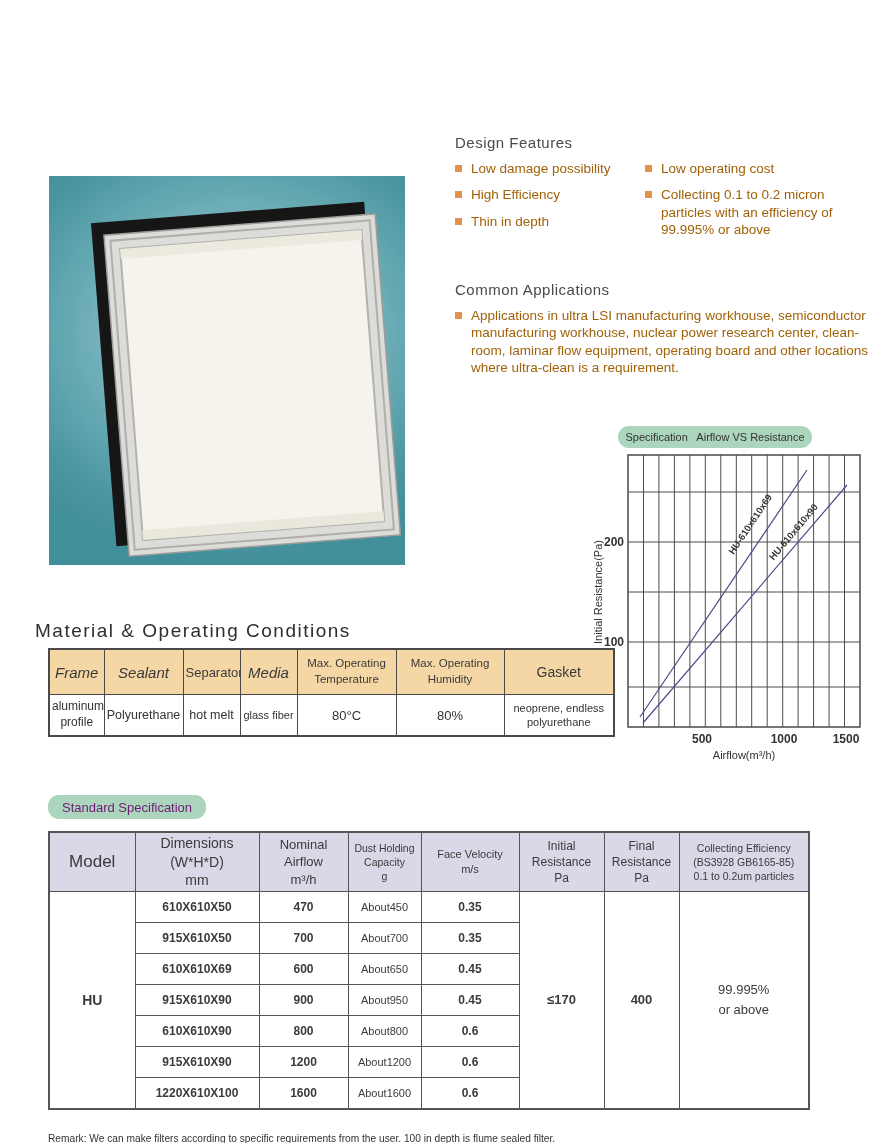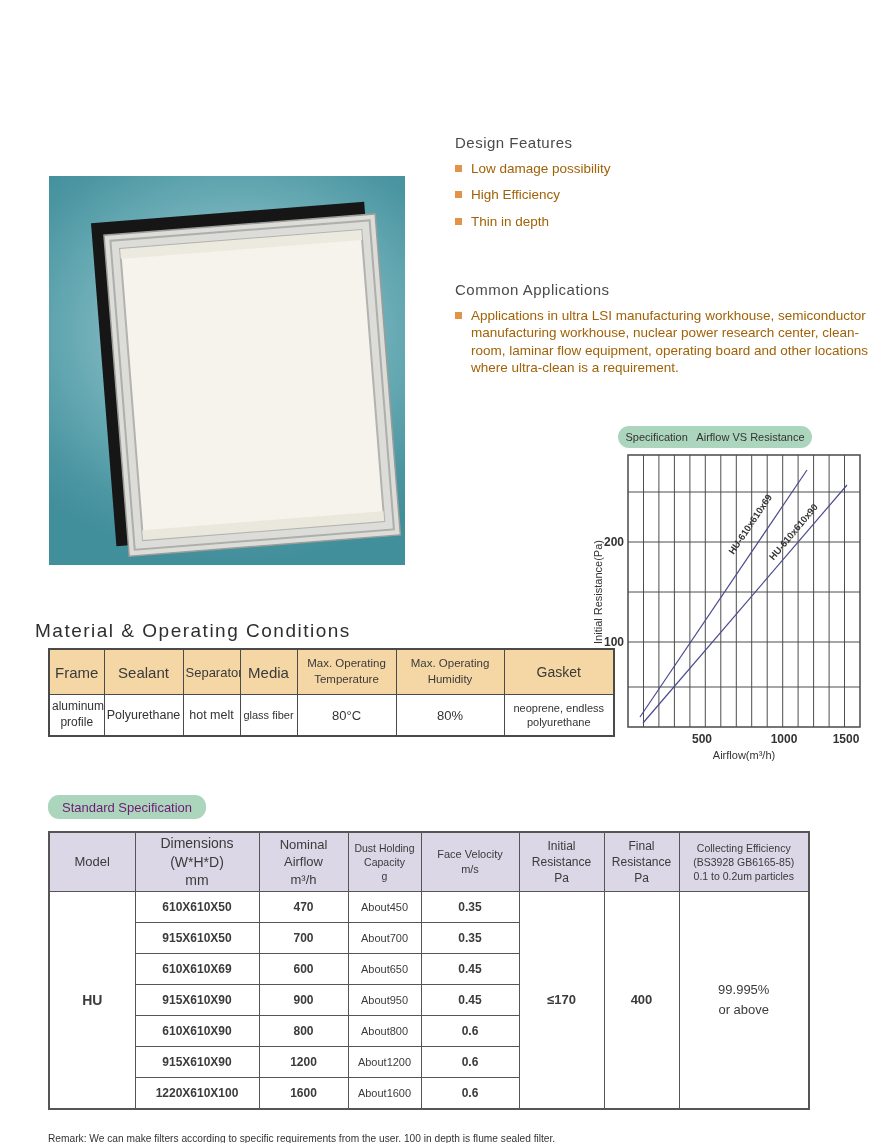--- a/index.html
+++ b/index.html
@@ -36,36 +36,36 @@
 
   
   table{border-collapse:collapse;table-layout:fixed;}
   .pre{white-space:pre-line;}
 
   .mat-table{width:565px;border:2px solid #4a4a4a;}
   .mat-table th,.mat-table td{border:1.5px solid #4a4a4a;text-align:center;vertical-align:middle;
     overflow:hidden;padding:0 2px;}
   .mat-table th{background:#f5d7a6;font-weight:normal;color:#3a3a3a;height:44px;}
   .mat-table td{height:40px;color:#333;}
-  .th-frame,.th-sealant,.th-media{font-size:15px;}
+  .th-frame,.th-sealant,.th-media{font-size:15px;font-style:italic;}
   .th-separator{font-size:13px;}
   .th-maxop{font-size:11.5px;text-align:left;padding-left:5px;line-height:1.35;}
   .th-gasket{font-size:14px;}
   .td-frame{font-size:12px;line-height:1.3;}
   .td-sealant,.td-separator{font-size:12.5px;}
   .td-media{font-size:11px;}
   .td-temp,.td-hum{font-size:13px;}
   .td-gasket{font-size:11px;text-align:left;padding-left:4px;line-height:1.3;}
 
   .spec-table{width:760px;border:2px solid #555;}
   .spec-table th,.spec-table td{border:1.5px solid #555;text-align:center;vertical-align:middle;
     overflow:hidden;padding:0 2px;}
   .spec-table th{background:#dbd7e7;font-weight:normal;color:#3a3a3a;height:58px;line-height:1.35;}
   .spec-table tbody tr{height:31px;}
-  .h-model{font-size:13px;}
+  .h-model{font-size:17px;}
   .h-dims{font-size:14px;}
   .h-airflow{font-size:13px;}
   .h-dust{font-size:10.5px;}
   .h-face{font-size:11px;}
   .h-res{font-size:12px;}
   .h-eff{font-size:10.5px;}
   .c-model{font-size:14px;font-weight:bold;}
   .c-dims{font-size:12px;font-weight:bold;}
   .c-airflow{font-size:12px;font-weight:bold;}
   .c-capacity{font-size:11px;}
@@ -100,20 +100,30 @@
         <span class="sq"></span>
         <span>Low damage possibility</span>
       </li>
     <li>
         <span class="sq"></span>
         <span>High Efficiency</span>
       </li>
     <li>
         <span class="sq"></span>
         <span>Thin in depth</span>
+      </li>
+  </ul>
+  <ul class="abs bullets" style="left:645px;top:160px;width:228px;">
+    <li>
+        <span class="sq"></span>
+        <span>Low operating cost</span>
+      </li>
+    <li>
+        <span class="sq"></span>
+        <span>Collecting 0.1 to 0.2 micron particles with an efficiency of 99.995% or above</span>
       </li>
   </ul>
 
   <div class="abs sec-heading" style="left:455px;top:281px;">Common Applications</div>
   <ul class="abs bullets" style="left:455px;top:307px;width:414px;">
     <li>
         <span class="sq"></span>
         <span>Applications in ultra LSI manufacturing workhouse, semiconductor manufacturing workhouse, nuclear power research center, clean-room, laminar flow equipment, operating board and other locations where ultra-clean is a requirement.</span>
       </li>
   </ul>

